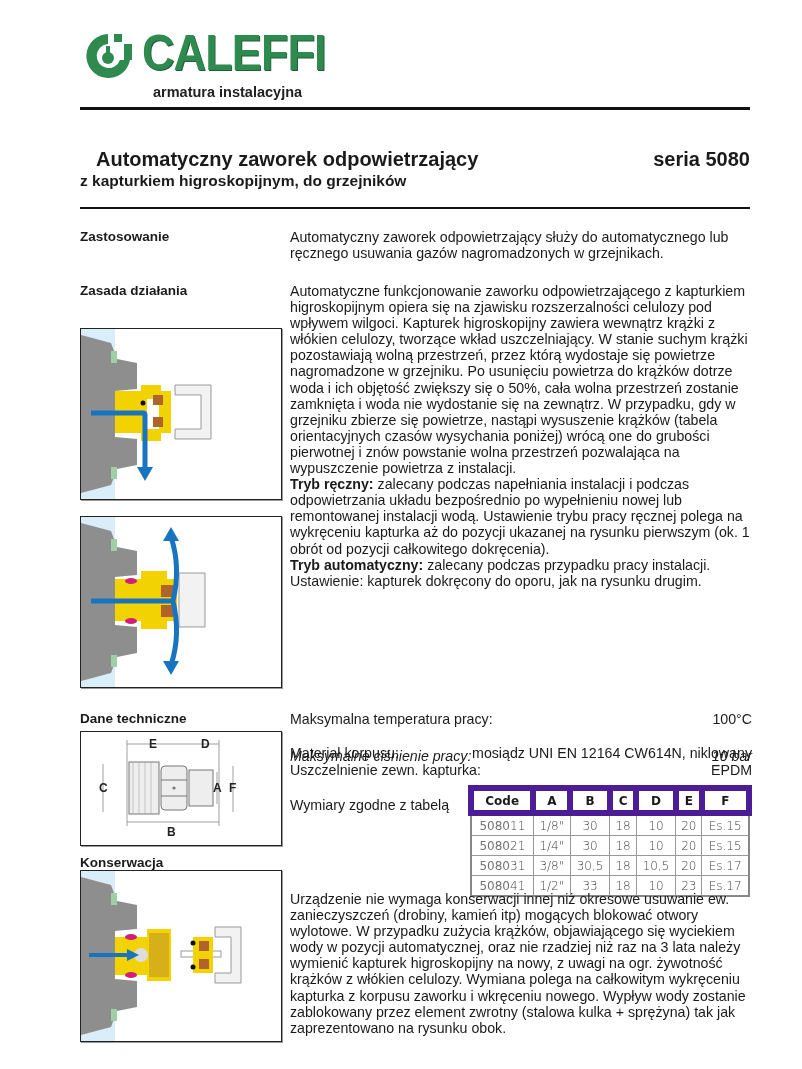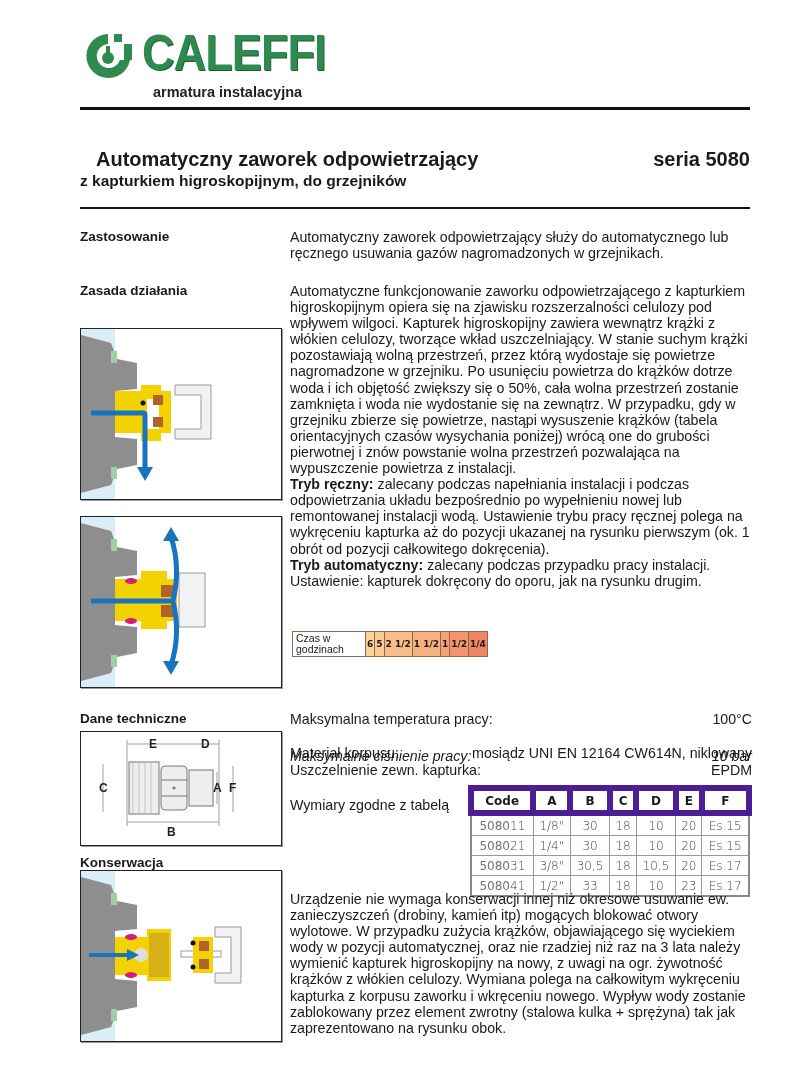--- a/index.html
+++ b/index.html
@@ -91,30 +91,20 @@
     <path d="M98 56 L124 56 L124 110 L98 110 Z" fill="#f2f2f2" stroke="#999"></path>
     <path d="M10 84 L90 84" stroke="#1874bf" stroke-width="5" fill="none"></path>
     <path d="M90 20 Q100 50 92 84 Q100 118 90 148" stroke="#1874bf" stroke-width="5" fill="none"></path>
     <path d="M82 24 L98 24 L90 10 Z" fill="#1874bf"></path>
     <path d="M82 144 L98 144 L90 158 Z" fill="#1874bf"></path>
   </svg>
 </div>
 
 <table class="abs temp" style="left:292px;top:631px;">
   <tbody>
-  <tr>
-    <td class="hdr">Czas w godzinach</td>
-    <td class="hcell" style="background: rgb(251, 210, 154);">6</td>
-    <td class="hcell" style="background: rgb(251, 201, 146);">5</td>
-    <td class="hcell" style="background: rgb(249, 189, 136);">2 1/2</td>
-    <td class="hcell" style="background: rgb(248, 176, 126);">1 1/2</td>
-    <td class="hcell" style="background: rgb(246, 162, 118);">1</td>
-    <td class="hcell" style="background: rgb(244, 148, 108);">1/2</td>
-    <td class="hcell" style="background: rgb(241, 132, 100);">1/4</td>
-  </tr>
 </tbody>
   </table>
 
 <div class="abs sec-label" style="top:711px;">Dane techniczne</div>
 <div class="abs img-box" style="top:731px;height:113px;">
   <svg width="200" height="113" viewBox="0 0 200 113" font-family="Liberation Sans, sans-serif" font-weight="bold" font-size="12">
     <g stroke="#888" stroke-width="0.8" fill="none">
       <line x1="46" y1="12" x2="118" y2="12"></line>
         <line x1="118" y1="12" x2="138" y2="12"></line>
       <line x1="46" y1="90" x2="138" y2="90"></line>

